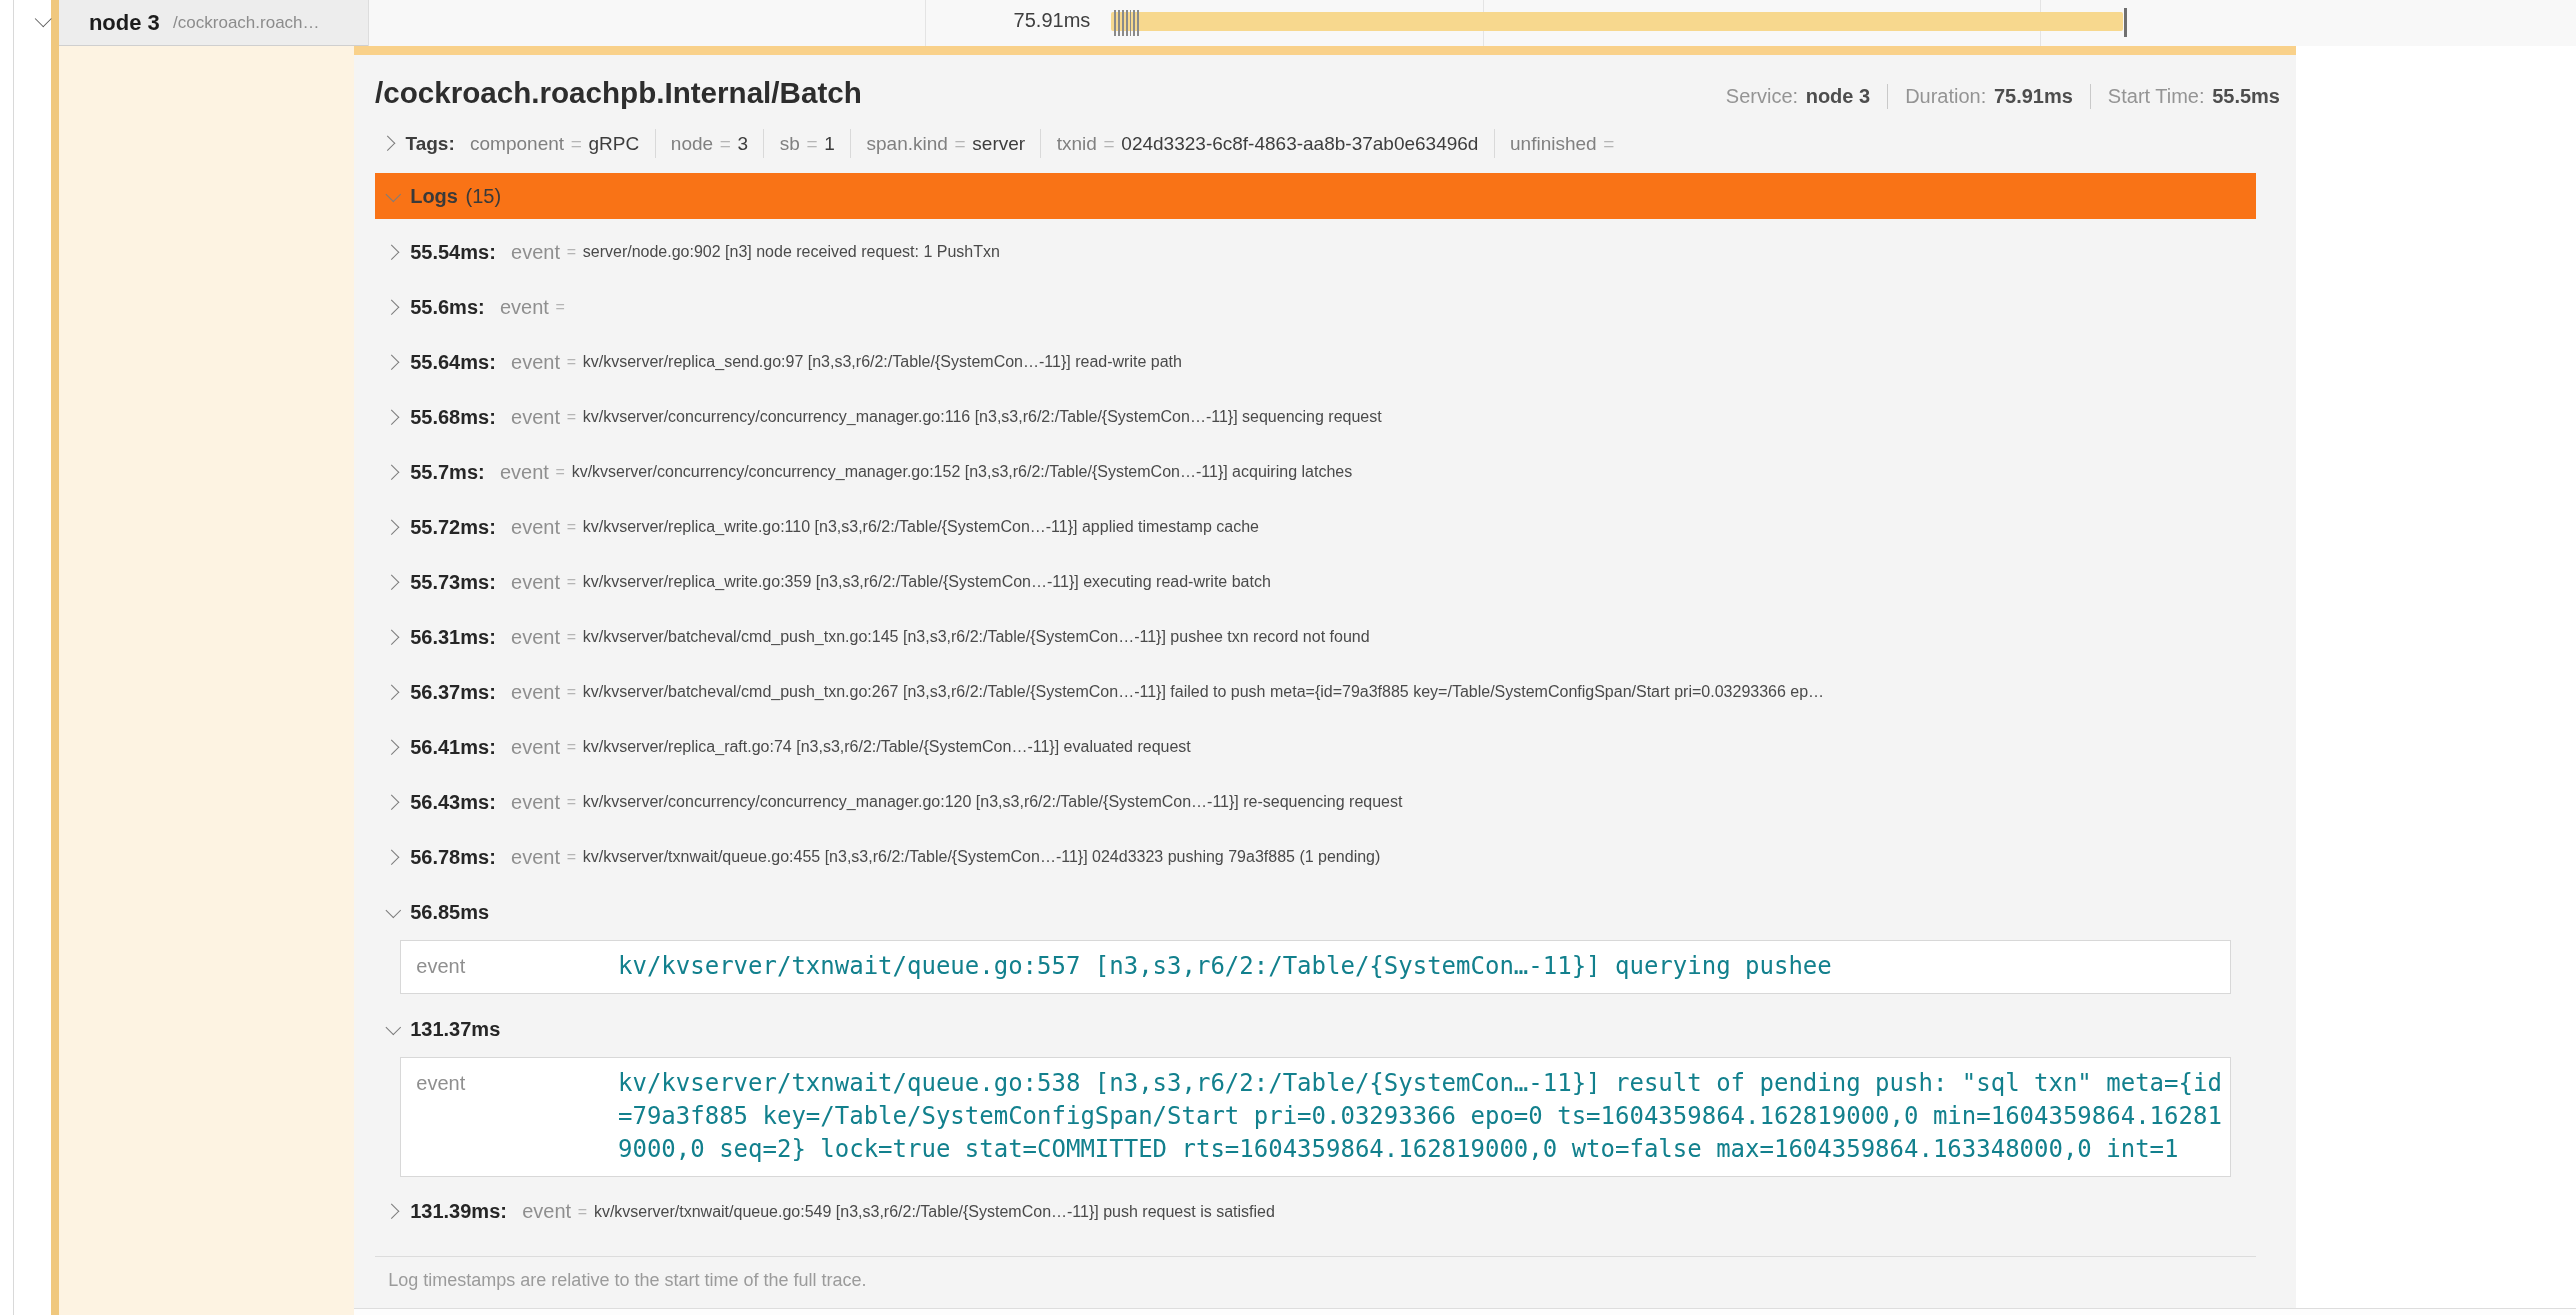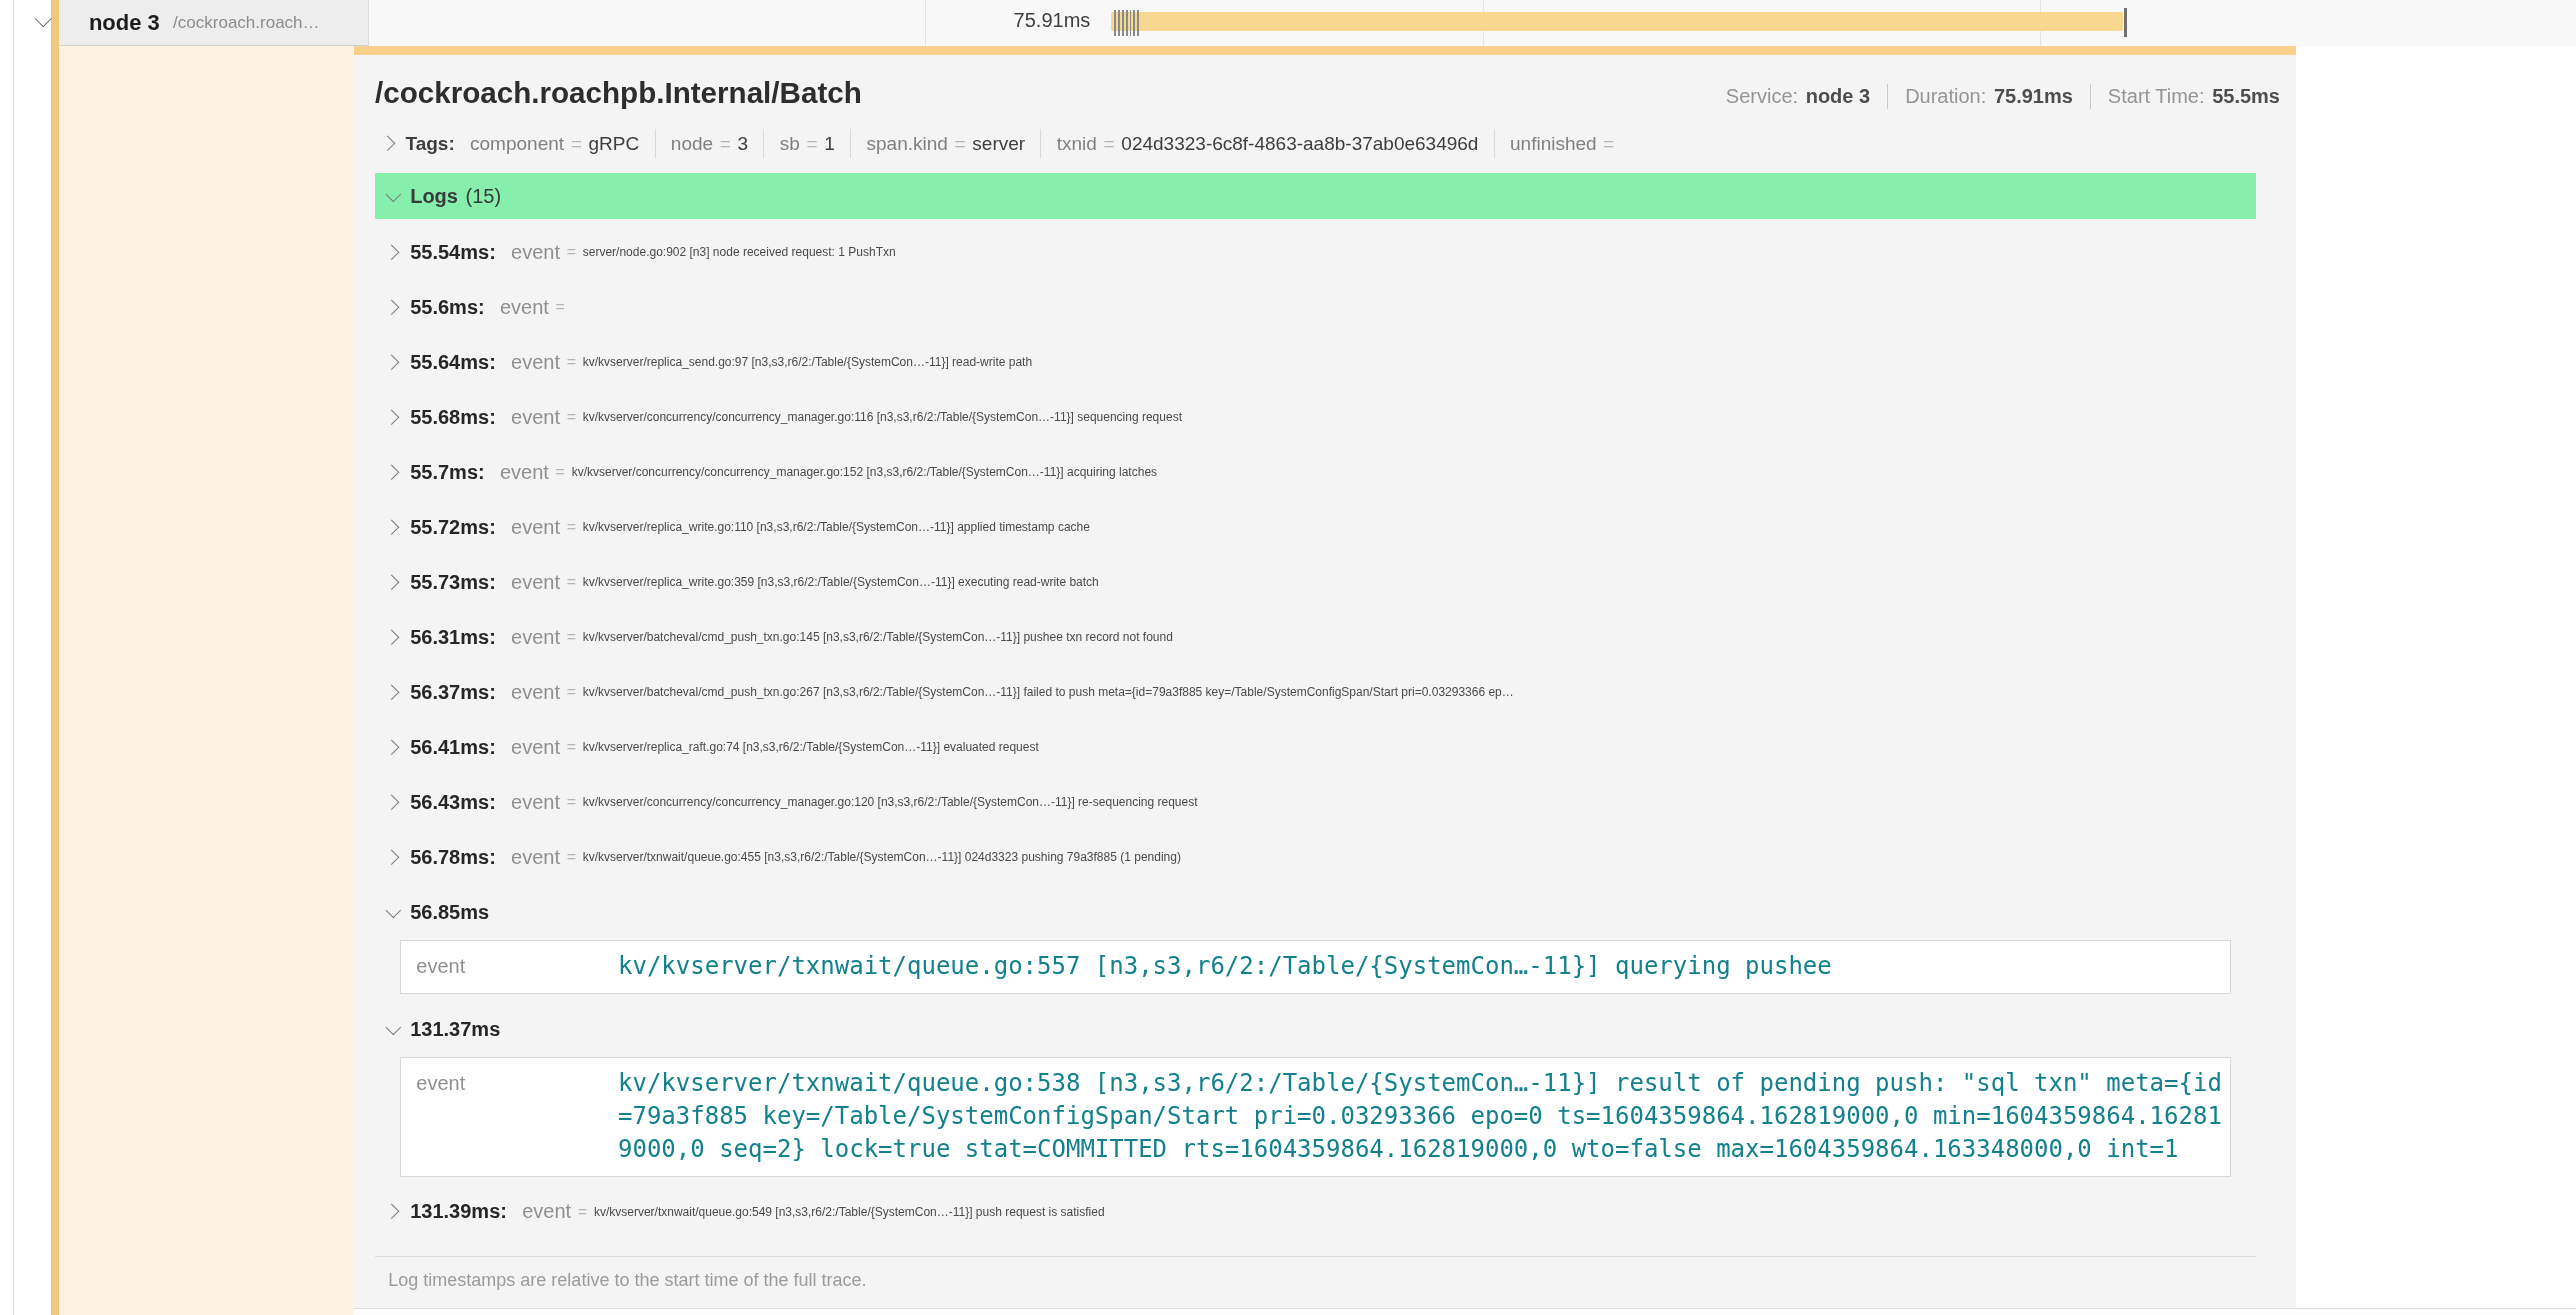--- a/index.html
+++ b/index.html
@@ -42,30 +42,30 @@
 
   .tags-row { display:flex; align-items:center; margin-top:19px; padding-left:6.7px; font-size:19px; }
   .tags-label { font-weight:bold; color:#3d3d3d; margin-left:13.3px; }
   .tag { display:flex; align-items:center; margin-left:15.3px; }
   .tag-key { color:#808080; }
   .eq { color:#b5b5b5; margin:0 6.7px; }
   .tag-val { color:#3d3d3d; }
   .tag-div { width:1px; height:29px; background:#d9d9d9; margin-left:15.3px; }
 
   .accordion { margin-top:15.3px; margin-right:24px; }
-  .logs-header { height:46px; background:#86efac; display:flex; align-items:center; padding-left:11.4px; }
+  .logs-header { height:46px; background:#f97316; display:flex; align-items:center; padding-left:11.4px; }
   .logs-title { font-size:20px; font-weight:bold; color:#3a3a3a; margin-left:13.3px; }
   .logs-count { font-size:20px; color:#3a3a3a; margin-left:7.6px; }
 
   .log-list { padding-top:5.7px; }
   .log-row { height:55px; display:flex; align-items:center; padding-left:11.4px;
              white-space:nowrap; overflow:hidden; cursor:pointer; }
   .log-time { font-size:20px; font-weight:bold; color:#262626; margin-left:13.3px; }
   .log-field { font-size:20px; color:#8f8f8f; margin-left:15.3px; }
-  .log-msg { font-size:12px; color:#4a4a4a; }
+  .log-msg { font-size:16px; color:#4a4a4a; }
 
   .kv-table { background:#ffffff; border:1px solid #d8d8d8; margin:0 25px 7.6px 25px; padding:9.5px 0; }
   .kv-row { display:flex; }
   .kv-key { flex:0 0 217px; padding-left:15.3px; font-size:20px; color:#8f8f8f; padding-top:4.8px; }
   .kv-val { width:1862px; font-family:"DejaVu Sans Mono","Liberation Mono",monospace;
             font-size:24px; line-height:33px; color:var(--teal-value,#12808d);
             word-break:break-all; white-space:pre-wrap; }
 
   .logs-footer { border-top:1px solid #dcdcdc; margin-top:17px; padding:13.3px 0 0 13.3px;
                  font-size:18px; color:#9b9b9b; }

